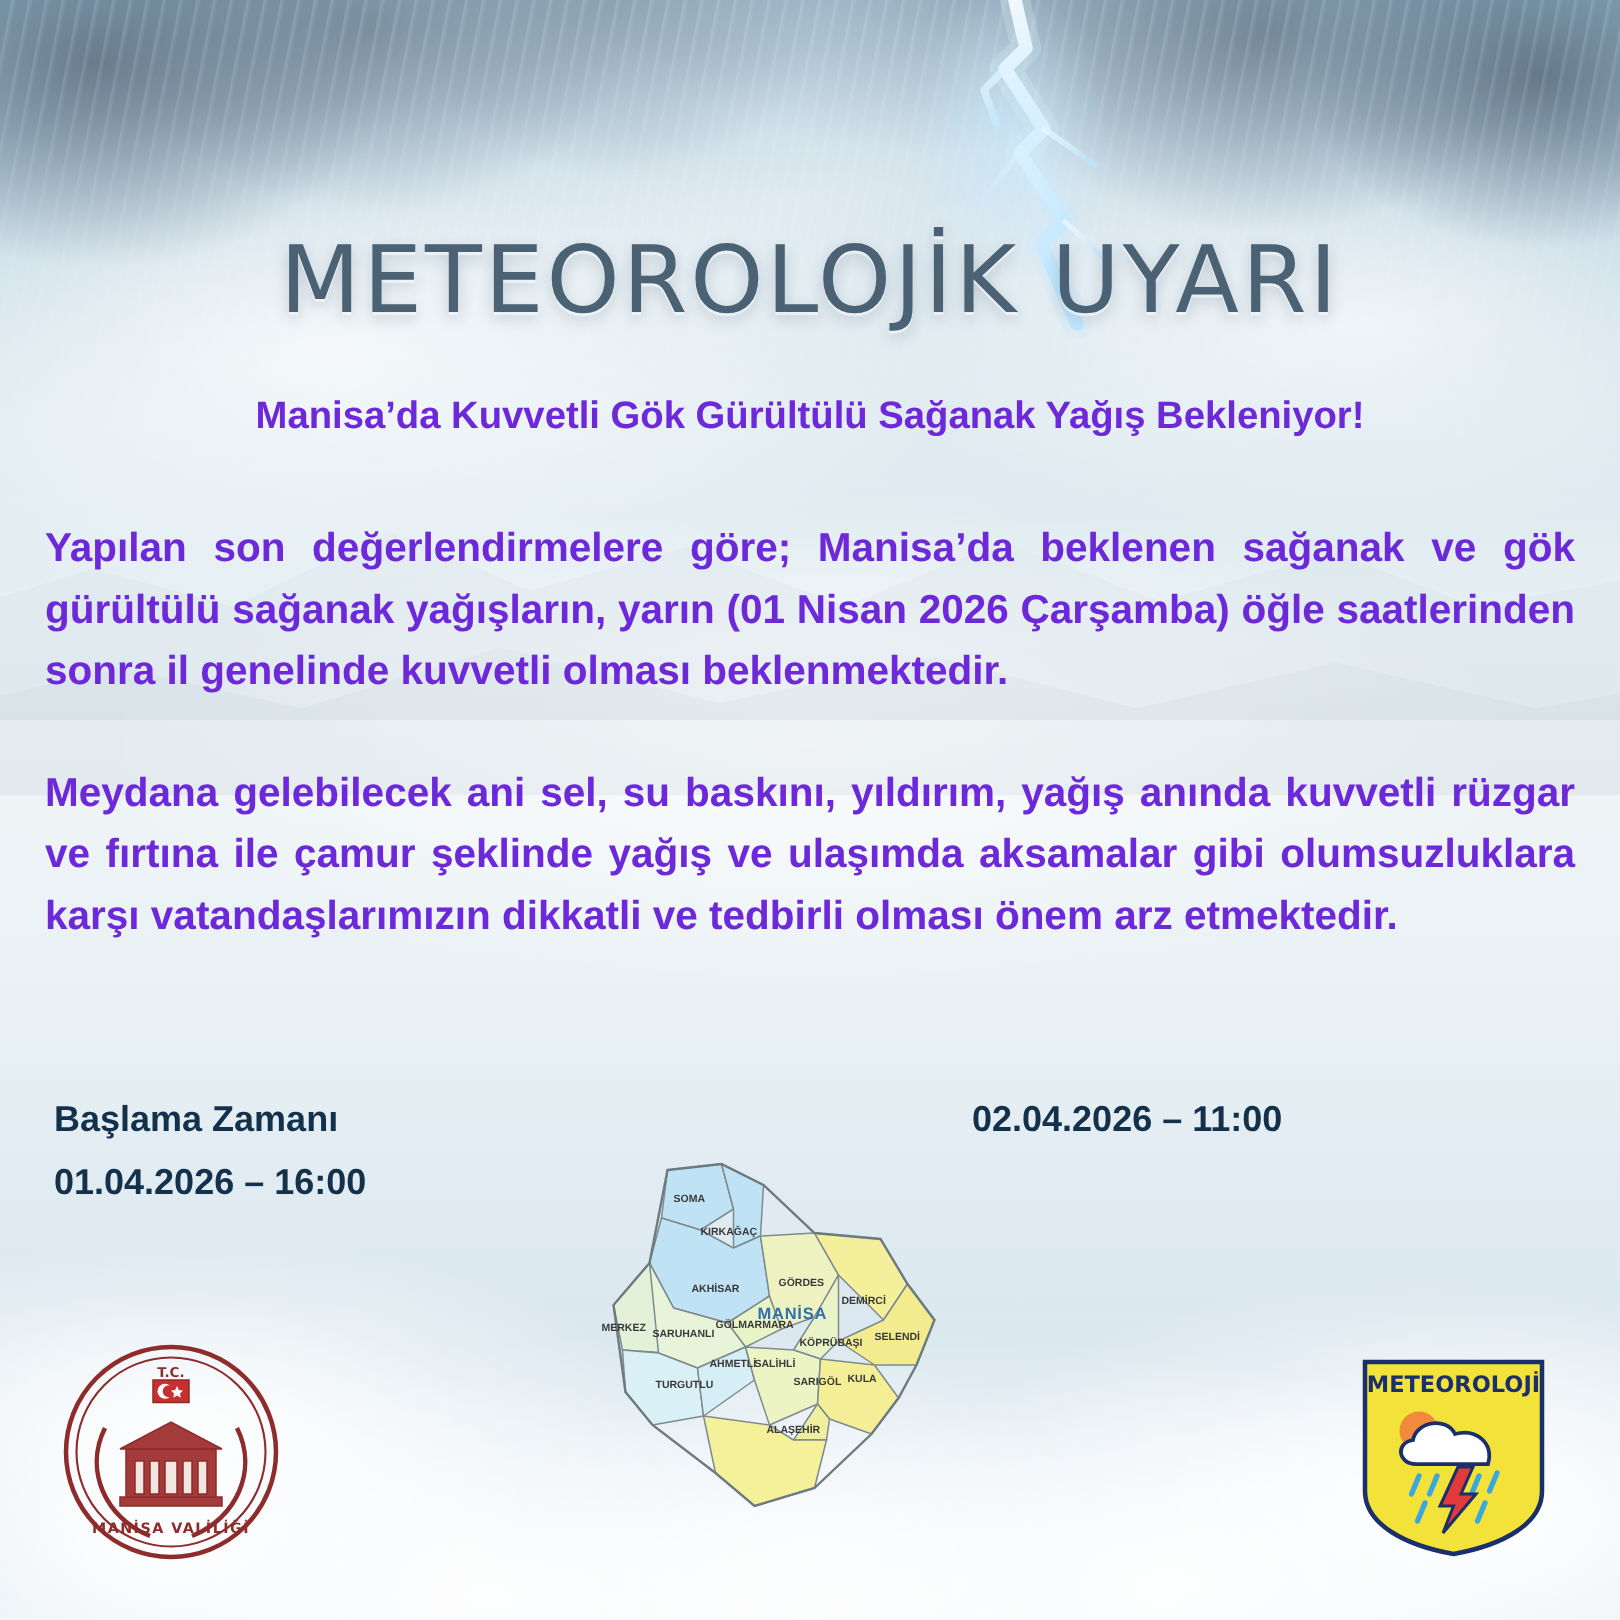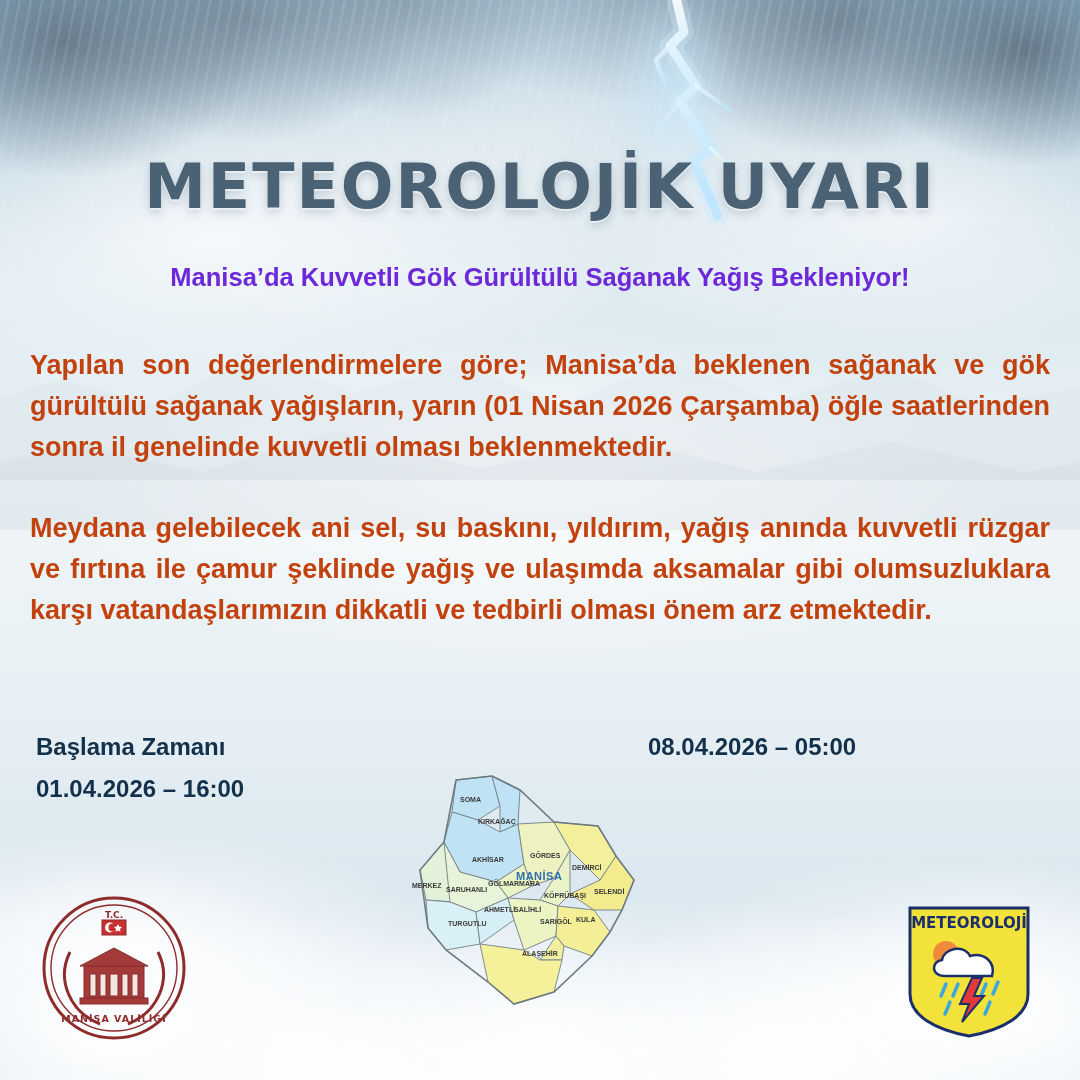--- a/index.html
+++ b/index.html
@@ -135,21 +135,21 @@
   }
 
   
   .headline {
     position: absolute;
     left: 0;
     right: 0;
     top: 150px;
     text-align: center;
     font-size: 62px;
-    font-weight: bold;
+    font-weight: normal;
     letter-spacing: 2px;
     color: #4a6274;
     text-shadow:
       0 2px 0 rgba(255,255,255,0.55),
       0 4px 10px rgba(40,60,80,0.22);
     font-family: "DejaVu Sans", sans-serif;
   }
 
   .subhead {
     position: absolute;
@@ -166,21 +166,21 @@
   .body-block {
     position: absolute;
     left: 30px;
     right: 30px;
     top: 345px;
   }
   .para {
     font-size: 27px;
     font-weight: bold;
     line-height: 41px;
-    color: #c2410c;
+    color: #6d28d9;
     text-align: justify;
     text-justify: inter-word;
     margin: 0 0 40px 0;
   }
   .para:last-child { margin-bottom: 12px; }
 
   
   .time-block {
     position: absolute;
     text-align: left;
@@ -194,21 +194,21 @@
   .time-block .t-value {
     font-size: 24px;
     font-weight: bold;
   }
   #time-start { left: 36px; top: 733px; width: 396px; }
   #time-end   { right: 36px; top: 733px; width: 396px; }
 
   
   .map-wrap {
     position: absolute;
-    left: 404px;
+    left: 393px;
     top: 760px;
     width: 278px;
     height: 260px;
   }
   .map-label-main {
     position: absolute;
     left: 112px;
     top: 110px;
     font-size: 11px;
     font-weight: bold;
@@ -281,21 +281,21 @@
     <p class="para">Yapılan son değerlendirmelere göre; Manisa’da beklenen sağanak ve gök gürültülü sağanak yağışların, yarın (01 Nisan 2026 Çarşamba) öğle saatlerinden sonra il genelinde kuvvetli olması beklenmektedir.</p>
     <p class="para">Meydana gelebilecek ani sel, su baskını, yıldırım, yağış anında kuvvetli rüzgar ve fırtına ile çamur şeklinde yağış ve ulaşımda aksamalar gibi olumsuzluklara karşı vatandaşlarımızın dikkatli ve tedbirli olması önem arz etmektedir.</p>
   </div>
 
   <div class="time-block" id="time-start">
     <div class="t-label">Başlama Zamanı</div>
     <div class="t-value">01.04.2026 – 16:00</div>
   </div>
 
   <div class="time-block" id="time-end">
-    <div class="t-value">08.04.2026 – 05:00</div>
+    <div class="t-value">02.04.2026 – 11:00</div>
   </div>
 
   <div class="map-wrap">
     <svg width="278" height="260" viewBox="0 0 278 260">
       <g stroke="#7d8a8f" stroke-width="1" stroke-linejoin="round">
 
         <polygon points="52,20 88,16 96,46 74,60 48,52" fill="#bfe3f5"></polygon>
 
         <polygon points="88,16 116,30 114,64 96,72 96,46" fill="#bfe3f5"></polygon>
 

